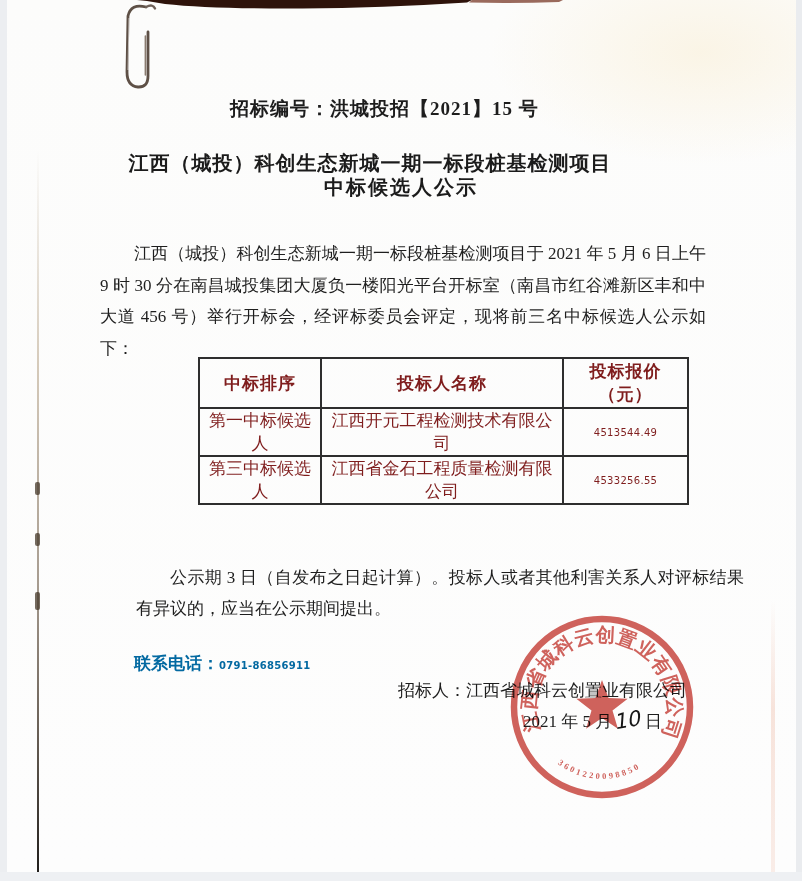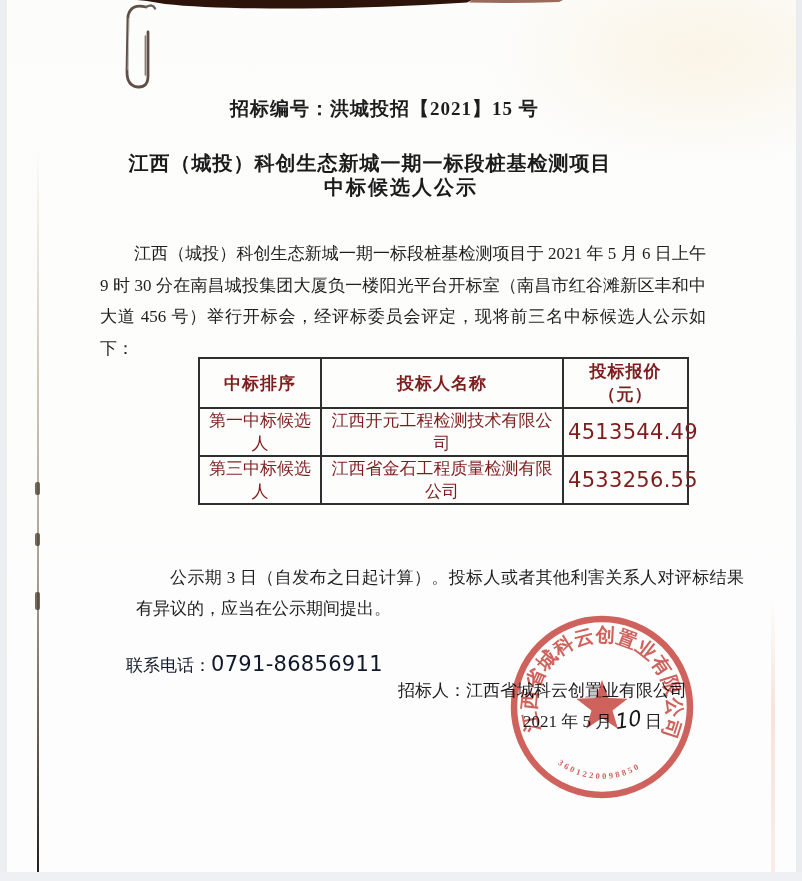--- a/index.html
+++ b/index.html
@@ -68,25 +68,25 @@
   }
   .intro {
     position: absolute; left: 100px; top: 238px; width: 606px;
     font-size: 17px; line-height: 31.5px; text-indent: 2em; text-align: justify; color: #1e1e1e;
   }
   .notice {
     position: absolute; left: 100px; top: 562px; width: 608px;
     font-size: 17px; line-height: 31px; text-indent: 2em; text-align: justify; color: #1e1e1e; margin-left: 36px;
   }
   .supervisor { position: absolute; left: 134px; top: 622px; font-size: 17px; color: #1e1e1e; }
-  .phone      { position: absolute; left: 126px; top: 652px; font-size: 17px; color: #0f172a; }
+  .phone      { position: absolute; left: 134px; top: 652px; font-size: 17px; color: #0369a1; font-weight: bold; }
   .bidder-line{ position: absolute; left: 398px; top: 679px; font-size: 17px; color: #1e1e1e; }
   .date-line  { position: absolute; left: 523px; top: 708px; font-size: 17px; color: #1e1e1e; }
 
-  .num { font-family: "DejaVu Sans", sans-serif; font-size: 21px; letter-spacing: 0.3px; }
+  .num { font-family: "DejaVu Sans", sans-serif; font-size: 10px; letter-spacing: 0.3px; }
   .handwritten {
     display: inline-block;
     font-family: "DejaVu Sans", sans-serif;
     font-size: 21px; font-weight: 400;
     transform: rotate(-10deg) skewX(-14deg);
     margin: 0 3px; color: #161616;
   }
 
   
   .bid-table {

